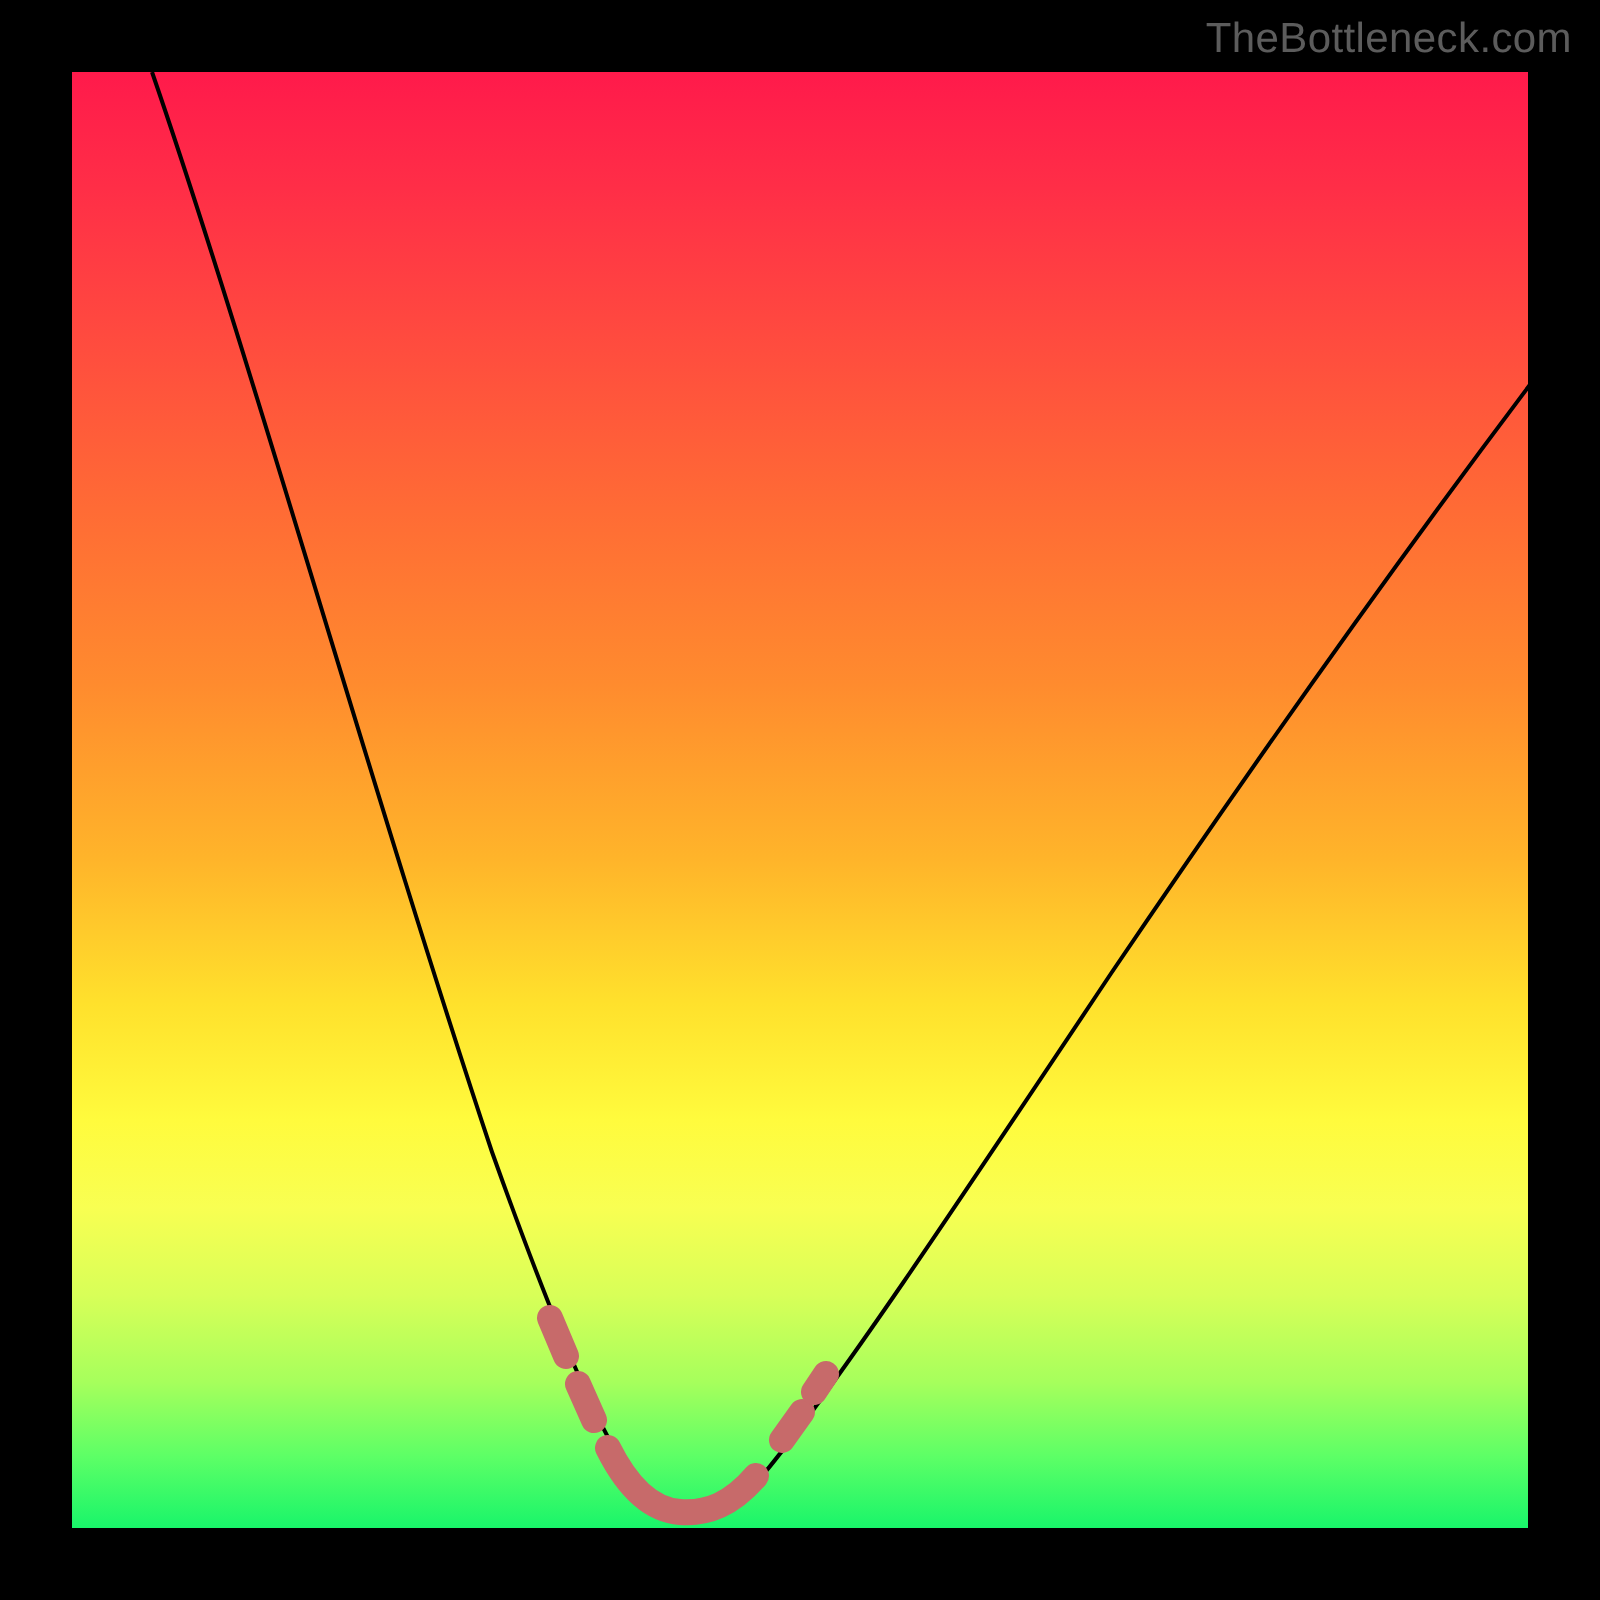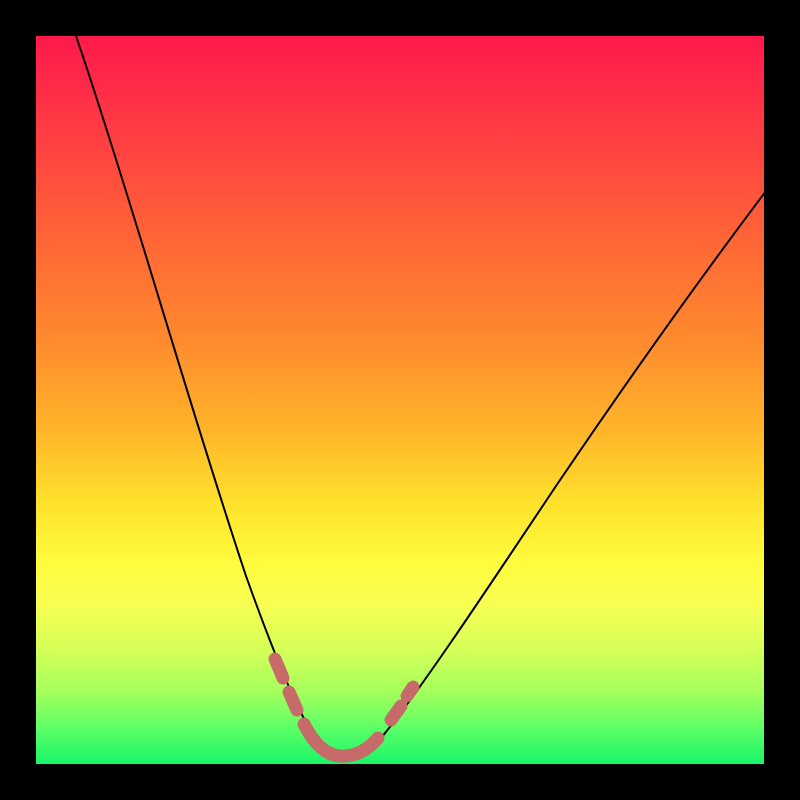--- a/index.html
+++ b/index.html
@@ -96,13 +96,14 @@
       <path class="dots" d="M 268 688
            C 278 708, 290 719, 304 720
            C 318 721, 330 716, 342 702"></path>
 
       <path class="dots" d="M 355 684 L 365 670"></path>
       <path class="dots" d="M 371 660 L 377 651"></path>
     </svg>
 
   </div>
 
+  <div class="watermark">TheBottleneck.com</div>
 </div>
 
 </body></html>

